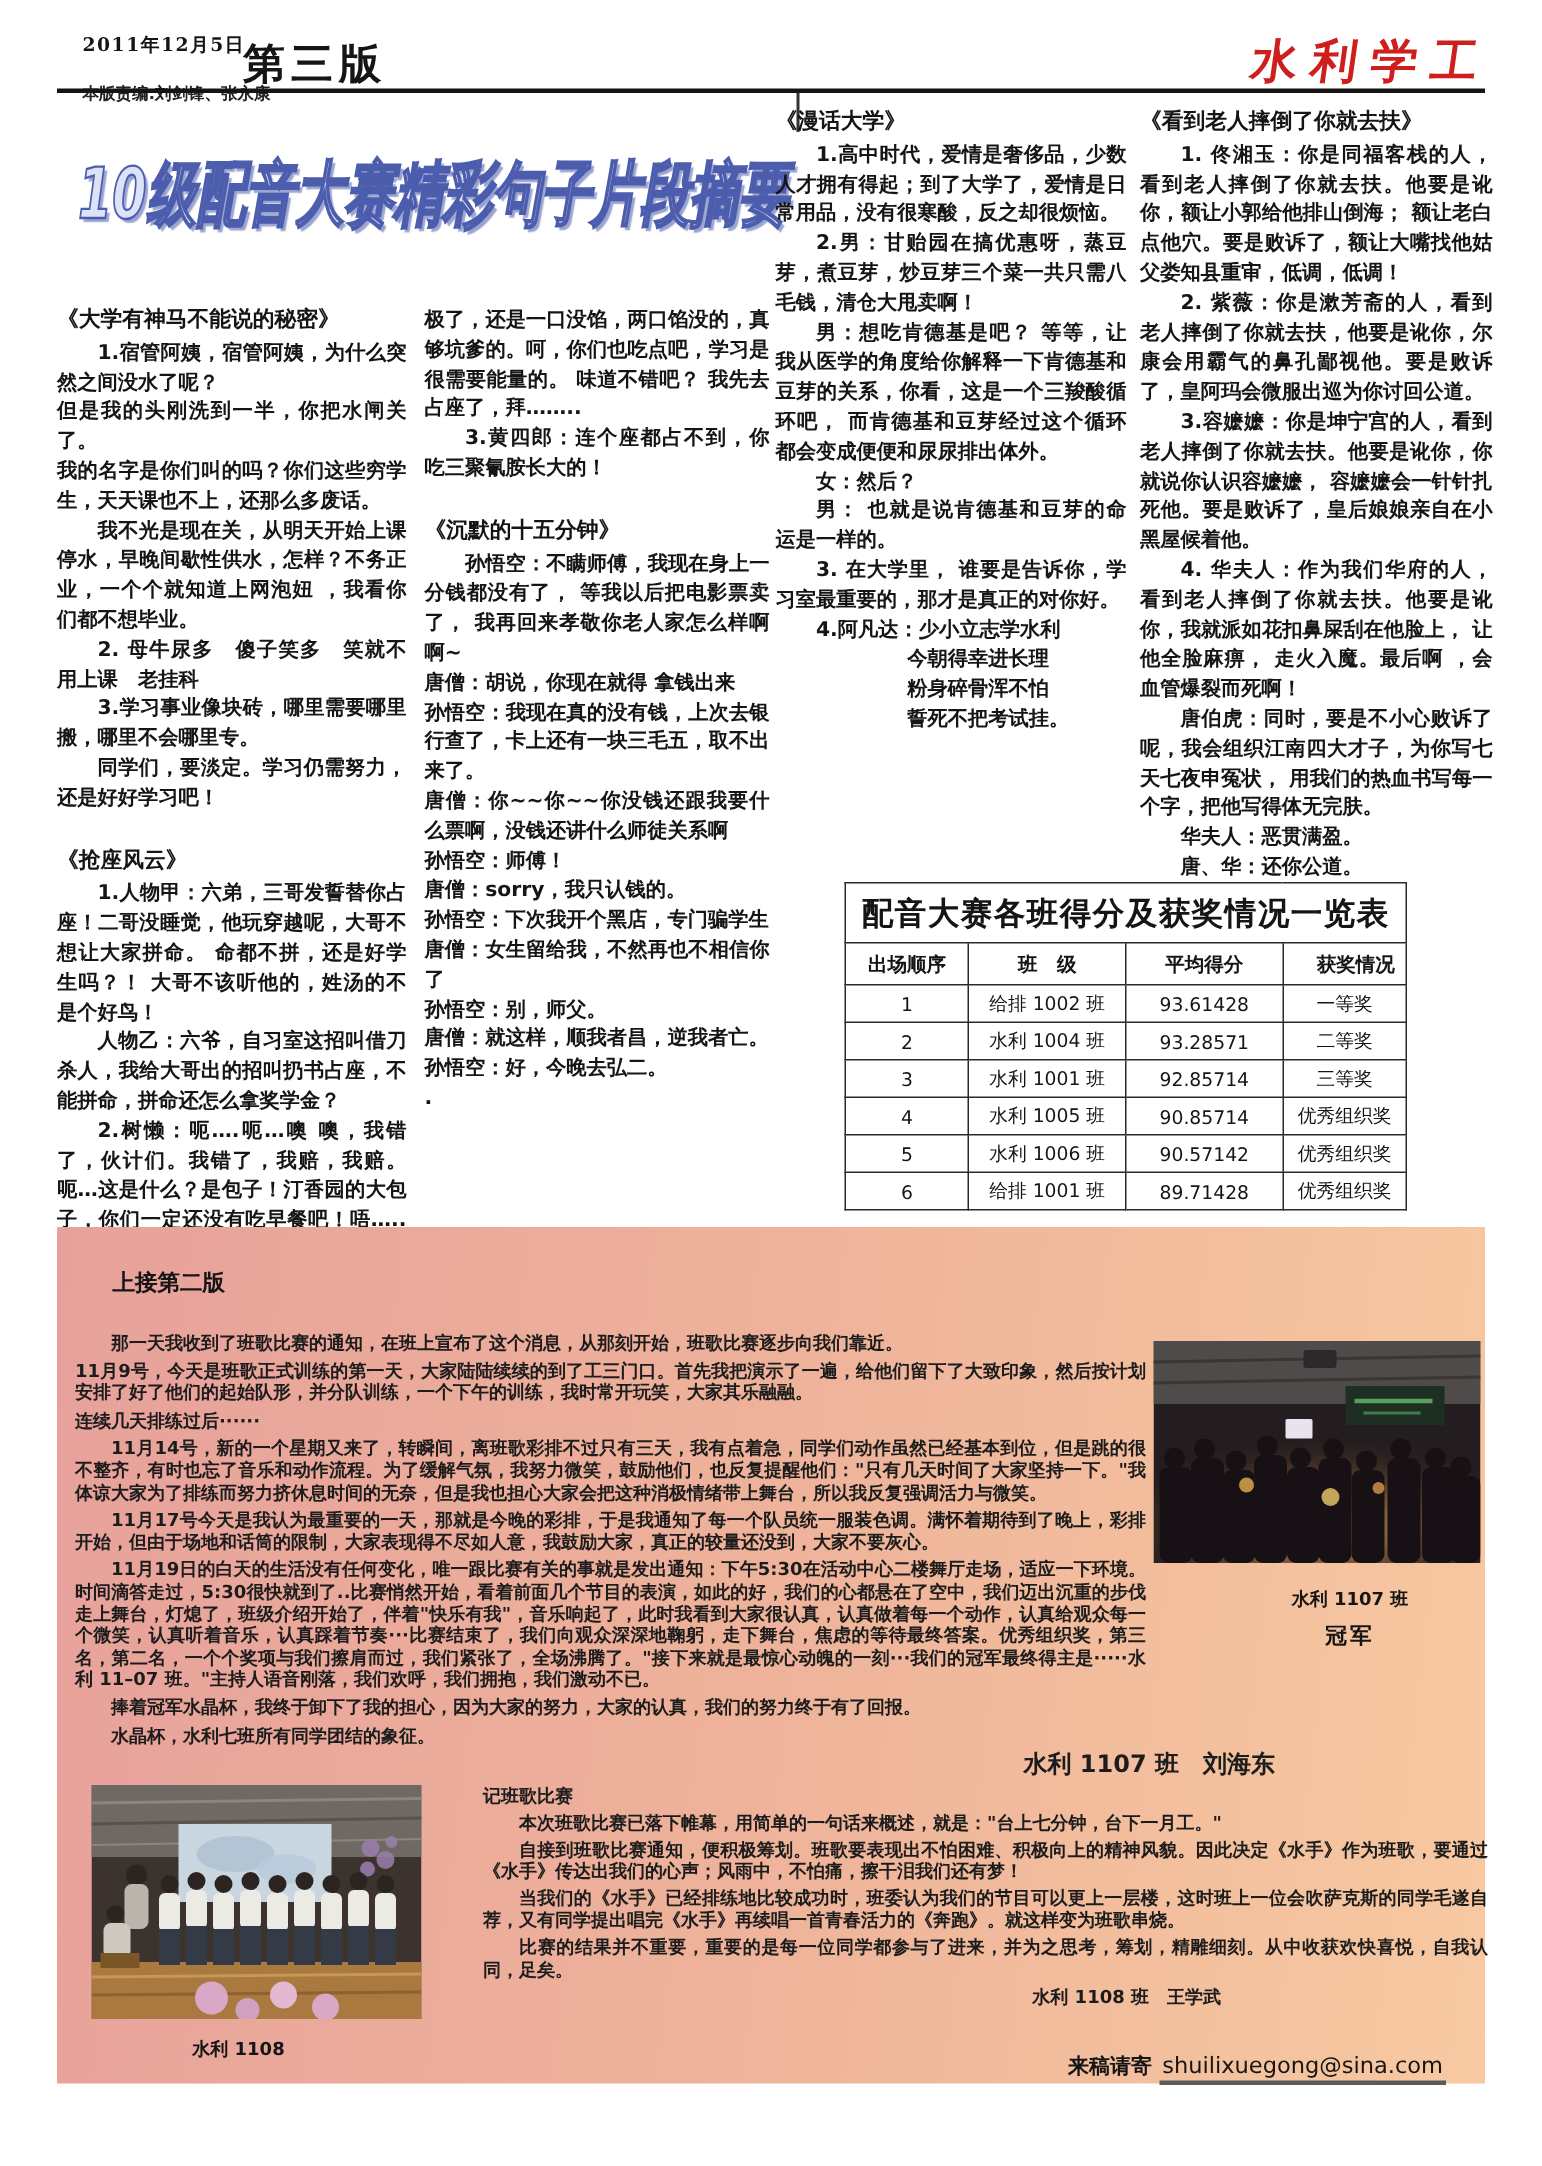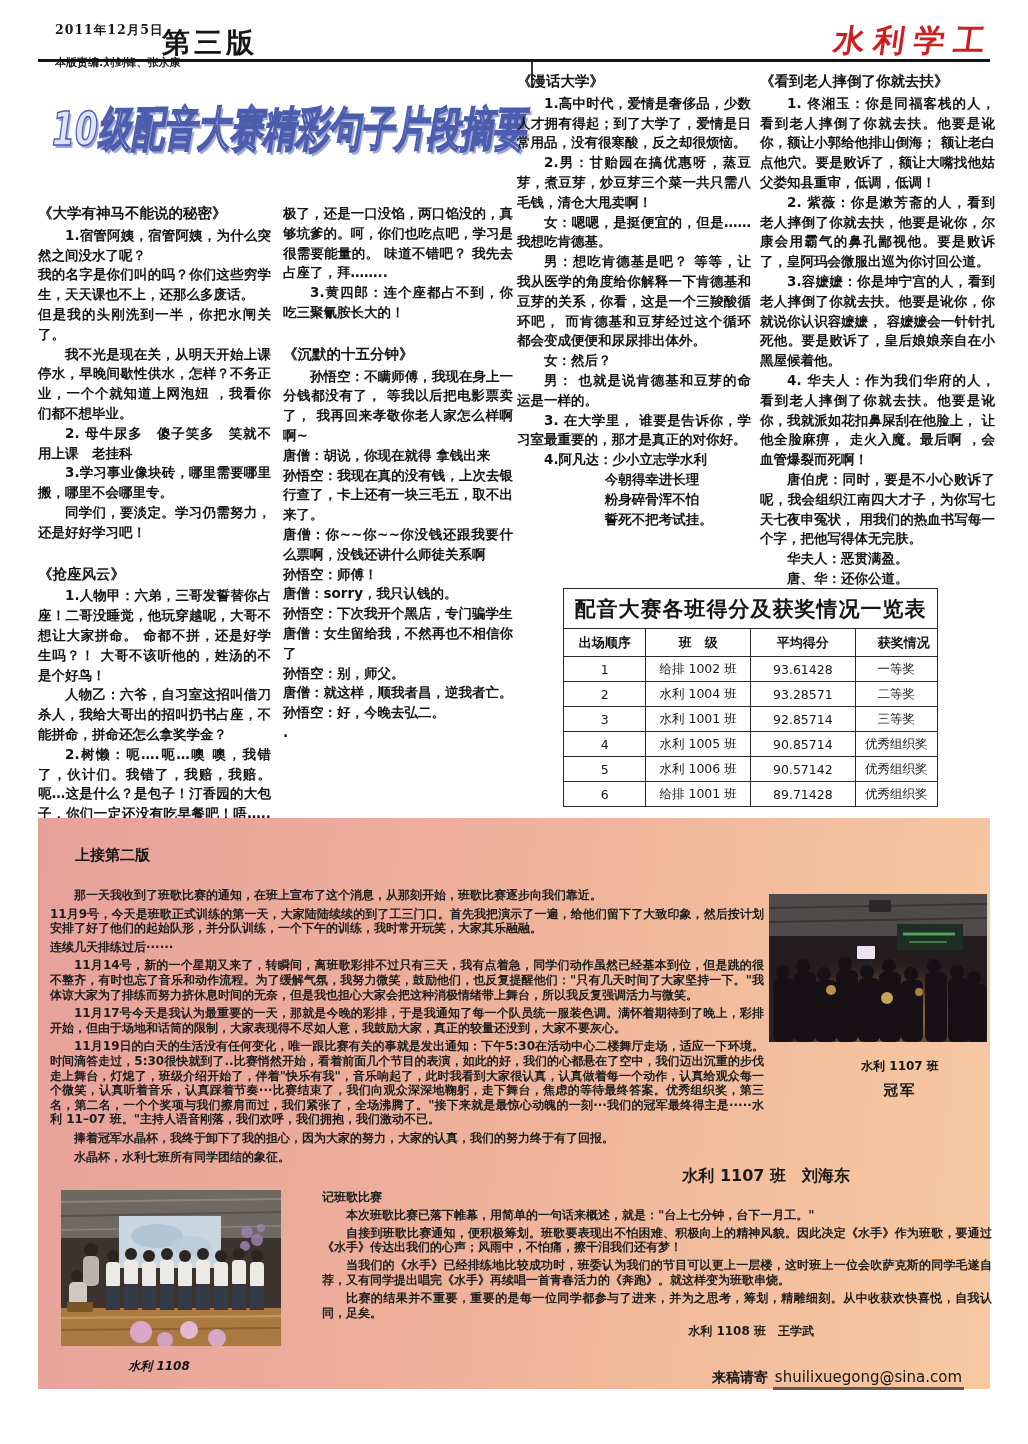--- a/index.html
+++ b/index.html
@@ -45,21 +45,21 @@
         background:linear-gradient(97deg,#e7a19b 0%,#eeb29a 48%,#f7c9a1 100%);}
   .continue-head{position:absolute;left:37px;top:28px;font-size:15px;font-weight:800;}
   .narrative{position:absolute;left:12px;top:70px;width:714px;font-size:12px;line-height:14.6px;
              text-align:justify;font-weight:600;color:#1c1c1c;}
   .narrative p{margin:0 0 4px 0;}
   .sig{font-weight:600;}
   .sig1{text-align:right;margin-right:-86px;margin-top:5px;font-size:16px;}
   .photo1wrap{position:absolute;left:731px;top:76px;width:262px;text-align:center;}
   .photo-cap{margin-top:16px;font-size:12px;font-weight:600;}
   .photo-cap2{margin-top:6px;font-size:14.5px;font-weight:800;letter-spacing:2px;}
-  .photo2wrap{position:absolute;left:23px;top:372px;width:196px;text-align:center;font-style:italic;}
+  .photo2wrap{position:absolute;left:23px;top:372px;width:196px;text-align:center;}
   .photo-cap-b{margin-top:12px;font-size:12px;font-weight:600;}
   .bangge{position:absolute;left:284px;top:372px;width:670px;font-size:12px;line-height:14.8px;
           text-align:justify;font-weight:600;color:#1c1c1c;}
   .bangge p{margin:0 0 3px 0;}
   .essay-title{font-weight:600;margin-bottom:3px;}
   .sig2{text-align:right;padding-right:178px;margin-top:4px;font-size:12px;}
   .mail-line{position:absolute;right:26px;bottom:2px;font-size:14px;font-weight:700;}
   .mail-addr{font-weight:400;font-size:15px;border-bottom:3px solid #5a5a5a;padding:0 2px 1px 2px;}
   svg{display:block;}
 </style>
@@ -77,22 +77,22 @@
 
   <div class="main-title">10级配音大赛精彩句子片段摘要</div>
 
   <div class="col col-1">
 
       <div class="blk">
         <h3 class="art-head">《大学有神马不能说的秘密》</h3>
         <div>
 
         <p class="ind">1.宿管阿姨，宿管阿姨，为什么突然之间没水了呢？</p>
+          <p class="fl">但是我的头刚洗到一半，你把水闸关了。</p>
           <p class="fl">我的名字是你们叫的吗？你们这些穷学生，天天课也不上，还那么多废话。</p>
-          <p class="fl">但是我的头刚洗到一半，你把水闸关了。</p>
           <p class="ind">我不光是现在关，从明天开始上课停水，早晚间歇性供水，怎样？不务正业，一个个就知道上网泡妞 ，我看你们都不想毕业。</p>
           <p class="ind">2. 母牛尿多　傻子笑多　笑就不用上课　老挂科</p>
           <p class="ind">3.学习事业像块砖，哪里需要哪里搬，哪里不会哪里专。</p>
           <p class="ind">同学们，要淡定。学习仍需努力，还是好好学习吧！</p>
         </div>
       </div>
 
       <div class="blk">
         <h3 class="art-head">《抢座风云》</h3>
         <div>
@@ -136,21 +136,20 @@
     </div>
 
   <div class="col col-3">
 
       <div class="blk">
         <h3 class="art-head">《漫话大学》</h3>
         <div>
 
         <p class="ind">1.高中时代，爱情是奢侈品，少数人才拥有得起；到了大学了，爱情是日常用品，没有很寒酸，反之却很烦恼。</p>
           <p class="ind">2.男：甘贻园在搞优惠呀，蒸豆芽，煮豆芽，炒豆芽三个菜一共只需八毛钱，清仓大甩卖啊！</p>
-          <p class="ind">女：嗯嗯，是挺便宜的，但是……我想吃肯德基。</p>
           <p class="ind">男：想吃肯德基是吧？ 等等，让我从医学的角度给你解释一下肯德基和豆芽的关系，你看，这是一个三羧酸循环吧， 而肯德基和豆芽经过这个循环都会变成便便和尿尿排出体外。</p>
           <p class="ind">女：然后？</p>
           <p class="ind">男： 也就是说肯德基和豆芽的命运是一样的。</p>
           <p class="ind">3. 在大学里， 谁要是告诉你，学习室最重要的，那才是真正的对你好。</p>
           <p class="ind">4.阿凡达：少小立志学水利</p>
           <p class="poem">今朝得幸进长理</p>
           <p class="poem">粉身碎骨浑不怕</p>
           <p class="poem">誓死不把考试挂。</p>
         </div>
       </div>

